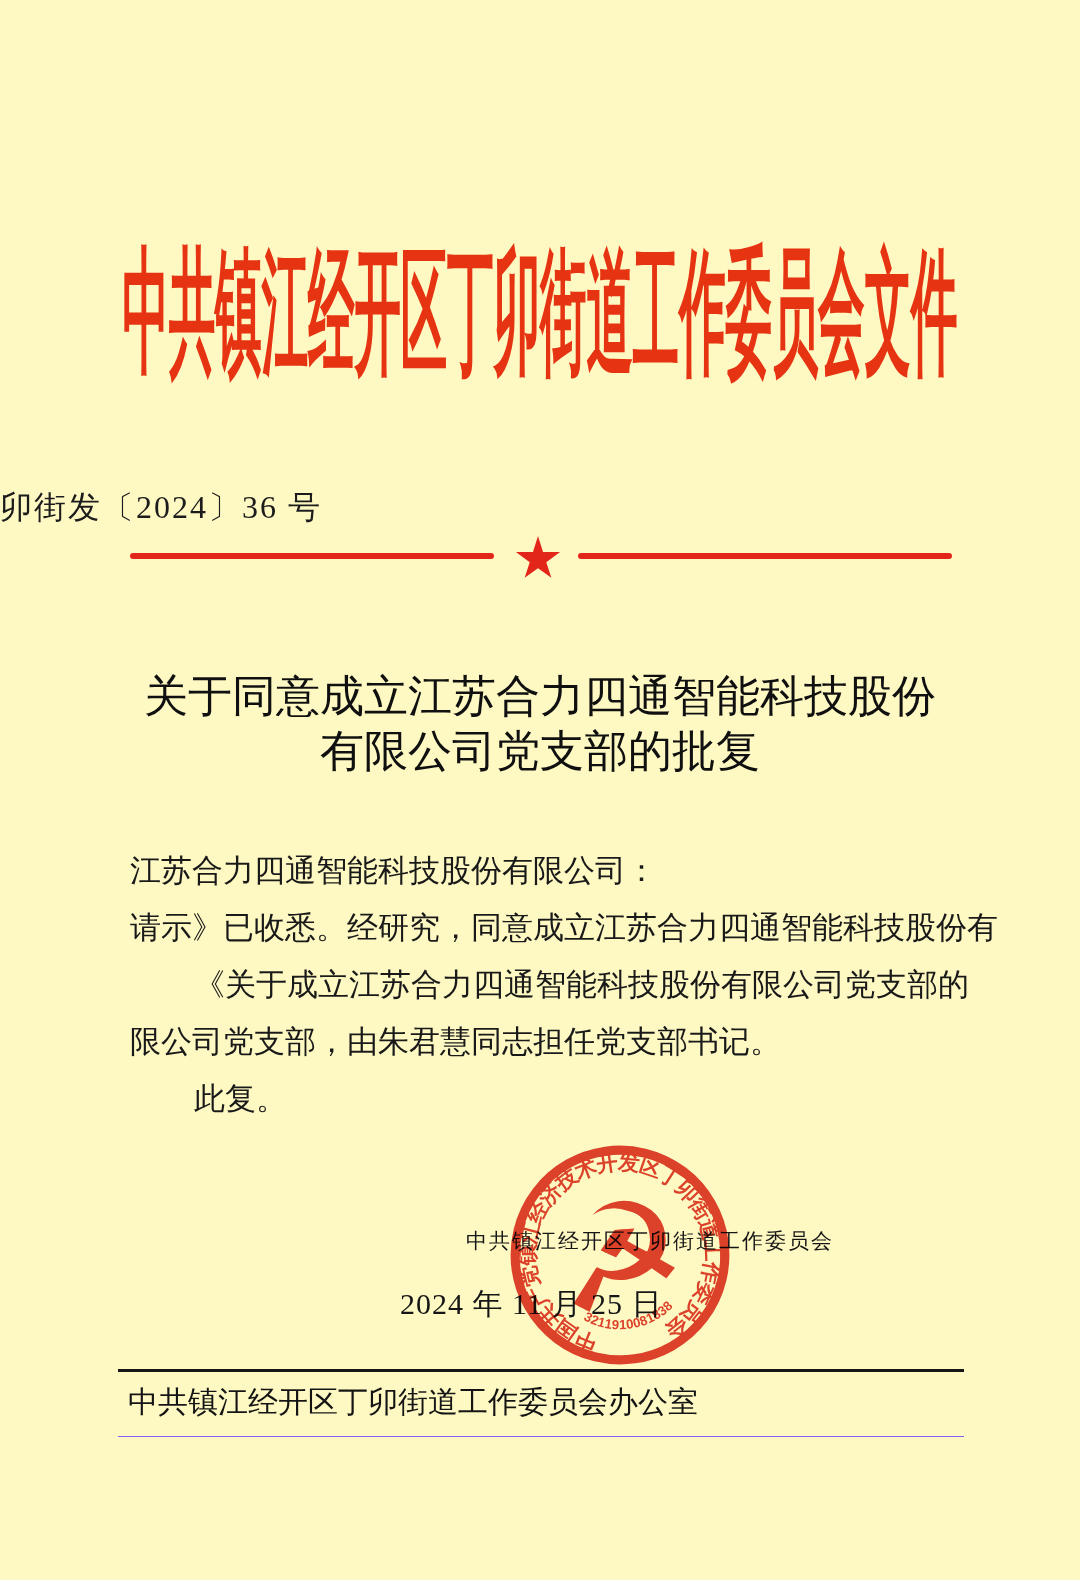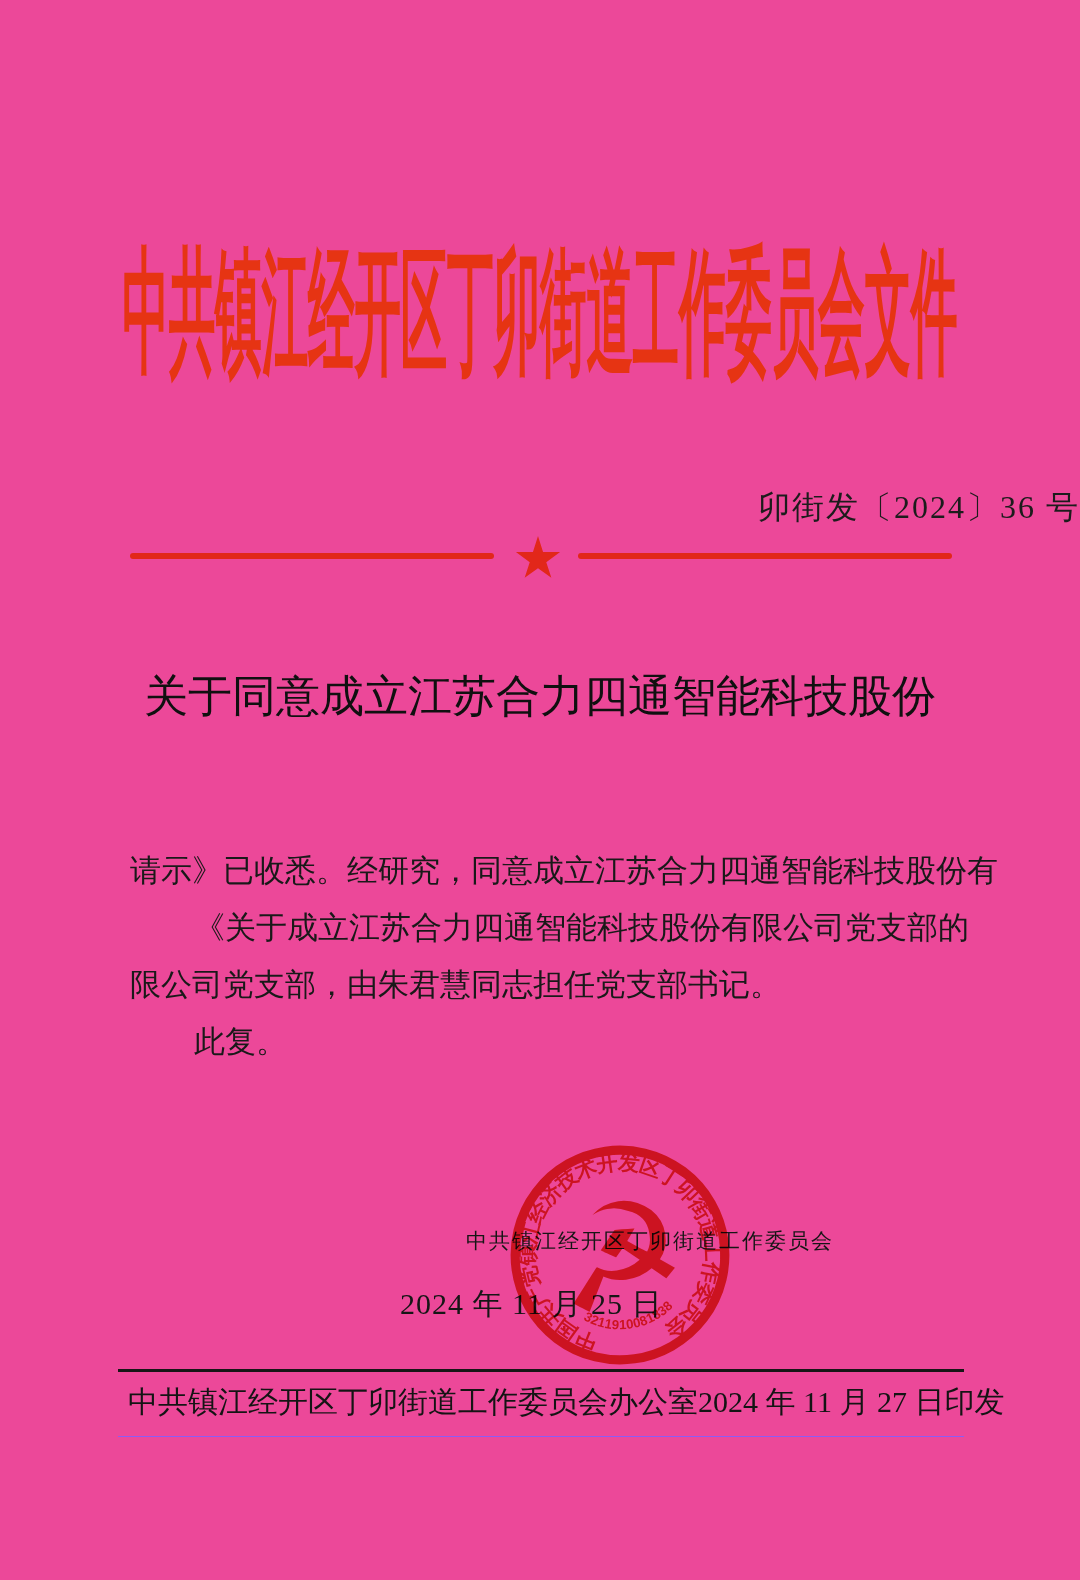--- a/index.html
+++ b/index.html
@@ -8,28 +8,28 @@
     --seal-red:#d9291a;
     --ink:#1a1a1a;
     --serif:"Liberation Serif","DejaVu Serif",serif;
     --sans:"Liberation Sans","DejaVu Sans",sans-serif;
   }
   *{margin:0;padding:0;box-sizing:border-box;}
   html,body{width:1080px;height:1580px;}
   body{background:#e9e9e9;font-family:var(--serif);color:var(--ink);}
   .page{
     position:relative;width:1080px;height:1580px;overflow:hidden;
-    background:#ec4899;
+    background:#fef9c3;
   }
   
   .header-banner{position:absolute;left:0;top:228px;width:1080px;height:158px;display:block;}
   
   .doc-number{
     position:absolute;left:0;top:486px;width:1080px;
-    text-align:right;font-size:32px;letter-spacing:2px;color:#1c1c1c;
+    text-align:left;font-size:32px;letter-spacing:2px;color:#1c1c1c;
     font-family:var(--serif);
   }
   
   .rule{position:absolute;top:553px;height:6px;background:var(--rule-red);border-radius:3px;}
   .rule-left{left:130px;width:364px;}
   .rule-right{left:578px;width:374px;}
   .star{
     position:absolute;left:515px;top:536px;width:46px;height:46px;
     background:var(--rule-red);
     clip-path:polygon(50% 0%,61% 35%,98% 35%,68% 57%,79% 91%,50% 70%,21% 91%,32% 57%,2% 35%,39% 35%);
@@ -80,23 +80,25 @@
   </svg>
 
   <div class="doc-number">卯街发〔2024〕36 号</div>
 
   <div class="rule rule-left"></div>
   <div class="star"></div>
   <div class="rule rule-right"></div>
 
   <div class="doc-title">
     <div>关于同意成立江苏合力四通智能科技股份</div>
+    <div>有限公司党支部的批复</div>
   </div>
 
   <div class="doc-body">
+    <div class="line">江苏合力四通智能科技股份有限公司：</div>
     <div class="line">请示》已收悉。经研究，同意成立江苏合力四通智能科技股份有</div>
     <div class="line line--indent">《关于成立江苏合力四通智能科技股份有限公司党支部的</div>
     <div class="line">限公司党支部，由朱君慧同志担任党支部书记。</div>
     <div class="line line--indent">此复。</div>
   </div>
 
   <div class="signature">中共镇江经开区丁卯街道工作委员会</div>
   <div class="sign-date">2024 年 11 月 25 日</div>
 
   <svg id="seal-svg" class="seal" viewBox="0 0 224 224" aria-hidden="true">
@@ -139,16 +141,15 @@
         <text transform="translate(126.8 183.5) rotate(-11.7)" text-anchor="middle" font-size="13" font-weight="bold" fill="#d9291a" font-family="Liberation Sans, DejaVu Sans, sans-serif">8</text>
         <text transform="translate(134.0 181.6) rotate(-17.5)" text-anchor="middle" font-size="13" font-weight="bold" fill="#d9291a" font-family="Liberation Sans, DejaVu Sans, sans-serif">1</text>
         <text transform="translate(140.9 179.0) rotate(-23.3)" text-anchor="middle" font-size="13" font-weight="bold" fill="#d9291a" font-family="Liberation Sans, DejaVu Sans, sans-serif">8</text>
         <text transform="translate(147.6 175.7) rotate(-29.2)" text-anchor="middle" font-size="13" font-weight="bold" fill="#d9291a" font-family="Liberation Sans, DejaVu Sans, sans-serif">3</text>
         <text transform="translate(153.9 171.8) rotate(-35.0)" text-anchor="middle" font-size="13" font-weight="bold" fill="#d9291a" font-family="Liberation Sans, DejaVu Sans, sans-serif">8</text>
       </g>
   </svg>
 
   <div class="doc-footer">
     <span>中共镇江经开区丁卯街道工作委员会办公室</span>
-    <span>2024 年 11 月 27 日印发</span>
   </div>
 
 </div>
 
 </body></html>

